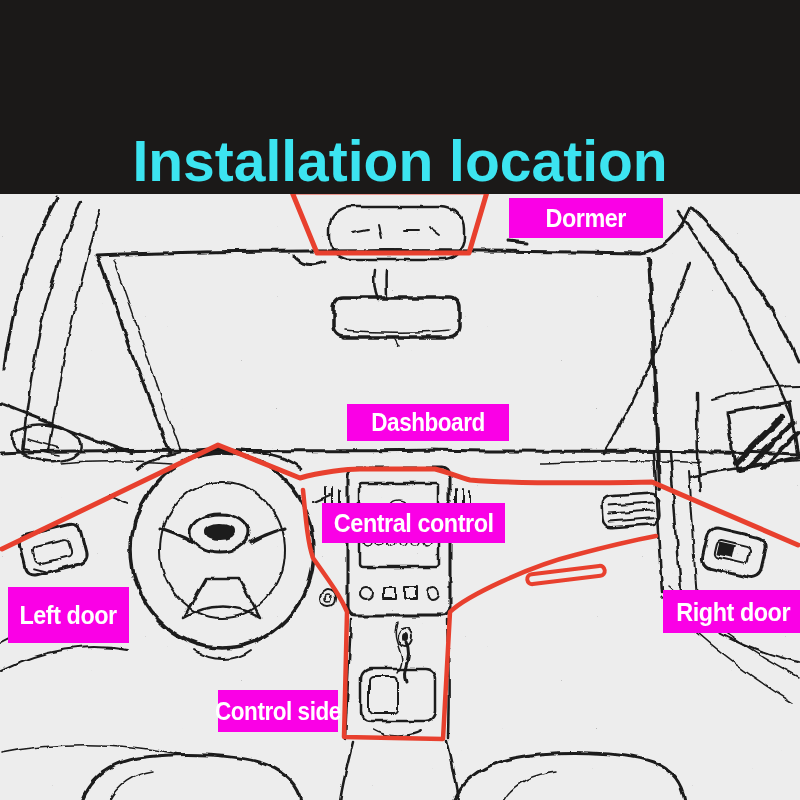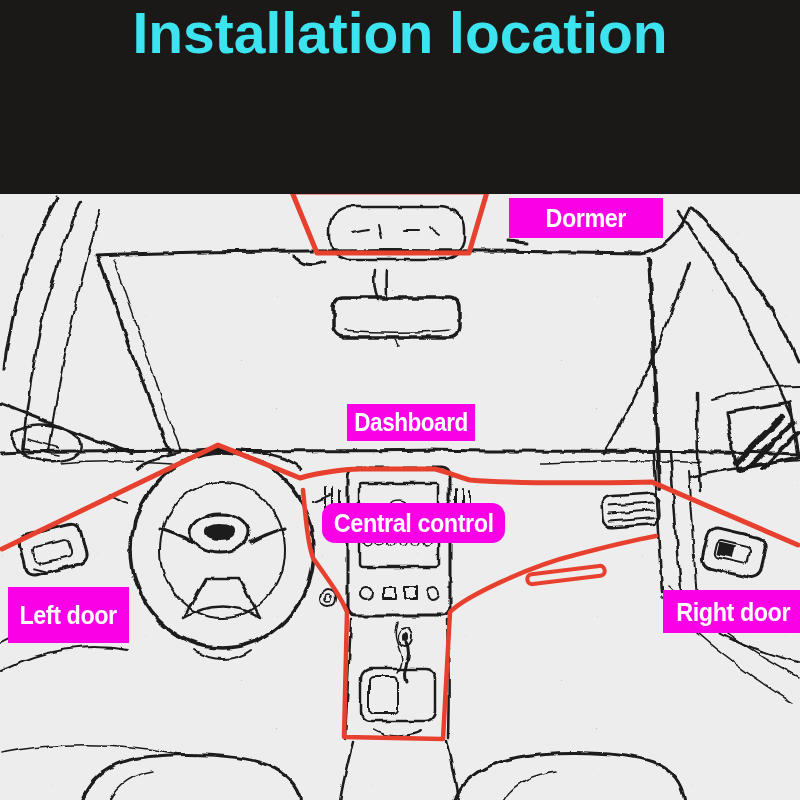--- a/index.html
+++ b/index.html
@@ -4,31 +4,31 @@
 <style>
   :root{
     --header-bg:#1b1918; --title-text:#3ce4f0;
     --label-bg:#fa00e6; --label-text:#ffffff;
     --strip-red:#e8402e; --sketch-bg:#ededed; --sketch-line:#1a1a1a;
   }
   html,body{margin:0;padding:0;background:#fff;}
   .stage{position:relative;width:800px;height:800px;overflow:hidden;
          background:var(--sketch-bg);font-family:"Liberation Sans",sans-serif;}
   .hdr{position:absolute;left:0;top:0;width:800px;height:194px;
-       background:var(--header-bg);display:flex;align-items:flex-start;justify-content:center;z-index:2;}
+       background:var(--header-bg);display:flex;align-items:flex-end;justify-content:center;z-index:2;}
   .hdr h1{margin:0;font-size:57px;font-weight:700;letter-spacing:0;
           color:var(--title-text);font-family:"Liberation Sans",sans-serif;}
   svg.sketch{position:absolute;left:0;top:0;z-index:1;}
   .chip{position:absolute;z-index:3;background:var(--label-bg);color:var(--label-text);
         display:flex;align-items:center;justify-content:center;white-space:nowrap;
         font:700 26px/1 "Liberation Sans",sans-serif;}
   .chip>span{display:inline-block;transform:scaleX(.9);letter-spacing:-.5px;}
   .c-dormer{left:509px;top:198px;width:154px;height:40px;text-align:right;}
-  .c-dashboard{left:347px;top:404px;width:128px;height:37px;font-size:25px;}
-  .c-central{left:322px;top:503px;width:183px;height:40px;border-radius:13px;}
+  .c-dashboard{left:347px;top:404px;width:162px;height:37px;font-size:25px;}
+  .c-central{left:322px;top:503px;width:183px;height:40px;}
   .c-leftdoor{left:8px;top:587px;width:121px;height:56px;}
   .c-rightdoor{left:663px;top:590px;width:140px;height:43px;}
   .c-footlight{left:502px;top:604px;width:105px;height:37px;font-size:25px;}
   .c-controlside{left:218px;top:690px;width:120px;height:42px;font-size:25px;}
   .ln{stroke:var(--sketch-line);fill:none;stroke-linecap:round;stroke-linejoin:round;}
   .fl{fill:var(--sketch-line);stroke:none;}
   .red{stroke:var(--strip-red);fill:none;stroke-linecap:round;stroke-linejoin:round;}
 </style>
 </head>
 <body>
@@ -177,14 +177,17 @@
   </div>
   <div class="chip c-central">
     <span>Central control</span>
   </div>
   <div class="chip c-leftdoor">
     <span>Left door</span>
   </div>
   <div class="chip c-rightdoor">
     <span>Right door</span>
   </div>
+  <div class="chip c-controlside">
+    <span>Control side</span>
+  </div>
 
 </div>
 
 </body></html>

